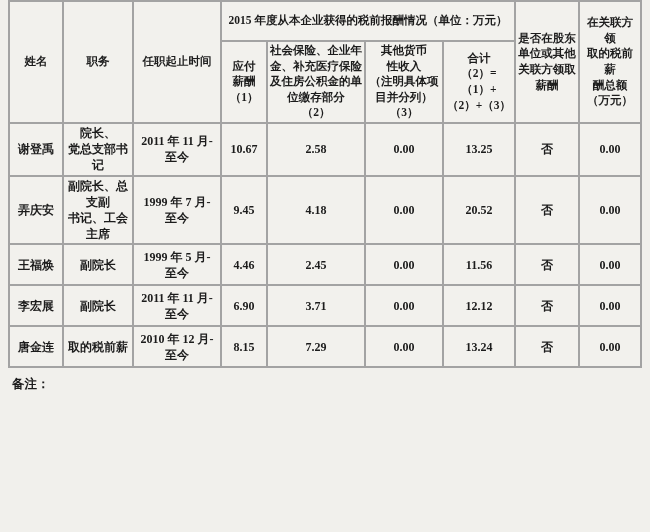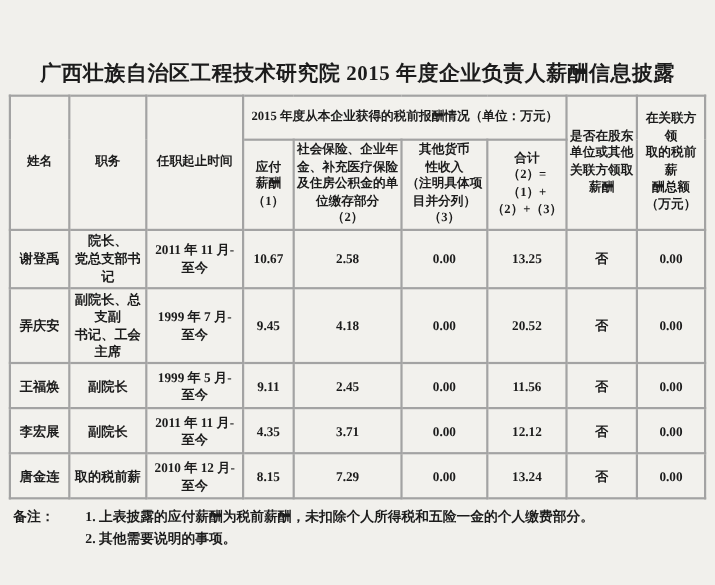--- a/index.html
+++ b/index.html
@@ -58,32 +58,30 @@
   .salary-table .col-relamt { width: 62px; }
   .salary-table tr.group-row th { height: 36px; }
   .salary-table tr.sub-row th { height: 78px; }
   .salary-table tbody td { height: 37px; font-size: 12px; }
   .notes {
     display: flex;
     margin: 7px 0 0 12px;
     font-size: 12.5px;
     font-weight: bold;
     line-height: 1.55;
-    gap: 28px;
   }
   .notes .notes-label { flex: 0 0 auto; }
   .notes .notes-items { flex: 1 1 auto; }
   .notes .note-line { white-space: nowrap; }
 </style>
 </head>
 <body>
 
 <div class="paper">
 
-  <h1 class="doc-title">广西壮族自治区工程技术研究院 2015 年度企业负责人薪酬信息披露</h1>
 
   <table class="salary-table">
     <colgroup>
       <col class="col-name">
         <col class="col-pos">
         <col class="col-term">
       <col class="col-pay">
         <col class="col-ins">
         <col class="col-other">
       <col class="col-total">
@@ -149,33 +147,33 @@
         <td>0.00</td>
         <td>20.52</td>
         <td>否</td>
         <td>0.00</td>
       </tr>
       <tr>
         <td>王福焕</td>
         <td>副院长</td>
         <td>1999 年 5 月-
 至今</td>
-        <td>9.11</td>
+        <td>4.46</td>
         <td>2.45</td>
         <td>0.00</td>
         <td>11.56</td>
         <td>否</td>
         <td>0.00</td>
       </tr>
       <tr>
         <td>李宏展</td>
         <td>副院长</td>
         <td>2011 年 11 月-
 至今</td>
-        <td>4.35</td>
+        <td>6.90</td>
         <td>3.71</td>
         <td>0.00</td>
         <td>12.12</td>
         <td>否</td>
         <td>0.00</td>
       </tr>
       <tr>
         <td>唐金连</td>
         <td>取的税前薪</td>
         <td>2010 年 12 月-
@@ -186,18 +184,17 @@
         <td>13.24</td>
         <td>否</td>
         <td>0.00</td>
       </tr>
     </tbody>
   </table>
 
   <div class="notes">
     <span class="notes-label">备注：</span>
     <span class="notes-items">
-      <span class="note-line">1. 上表披露的应付薪酬为税前薪酬，未扣除个人所得税和五险一金的个人缴费部分。</span><br>
-      <span class="note-line">2. 其他需要说明的事项。</span>
+      <br>
     </span>
   </div>
 
 </div>
 
 </body></html>

